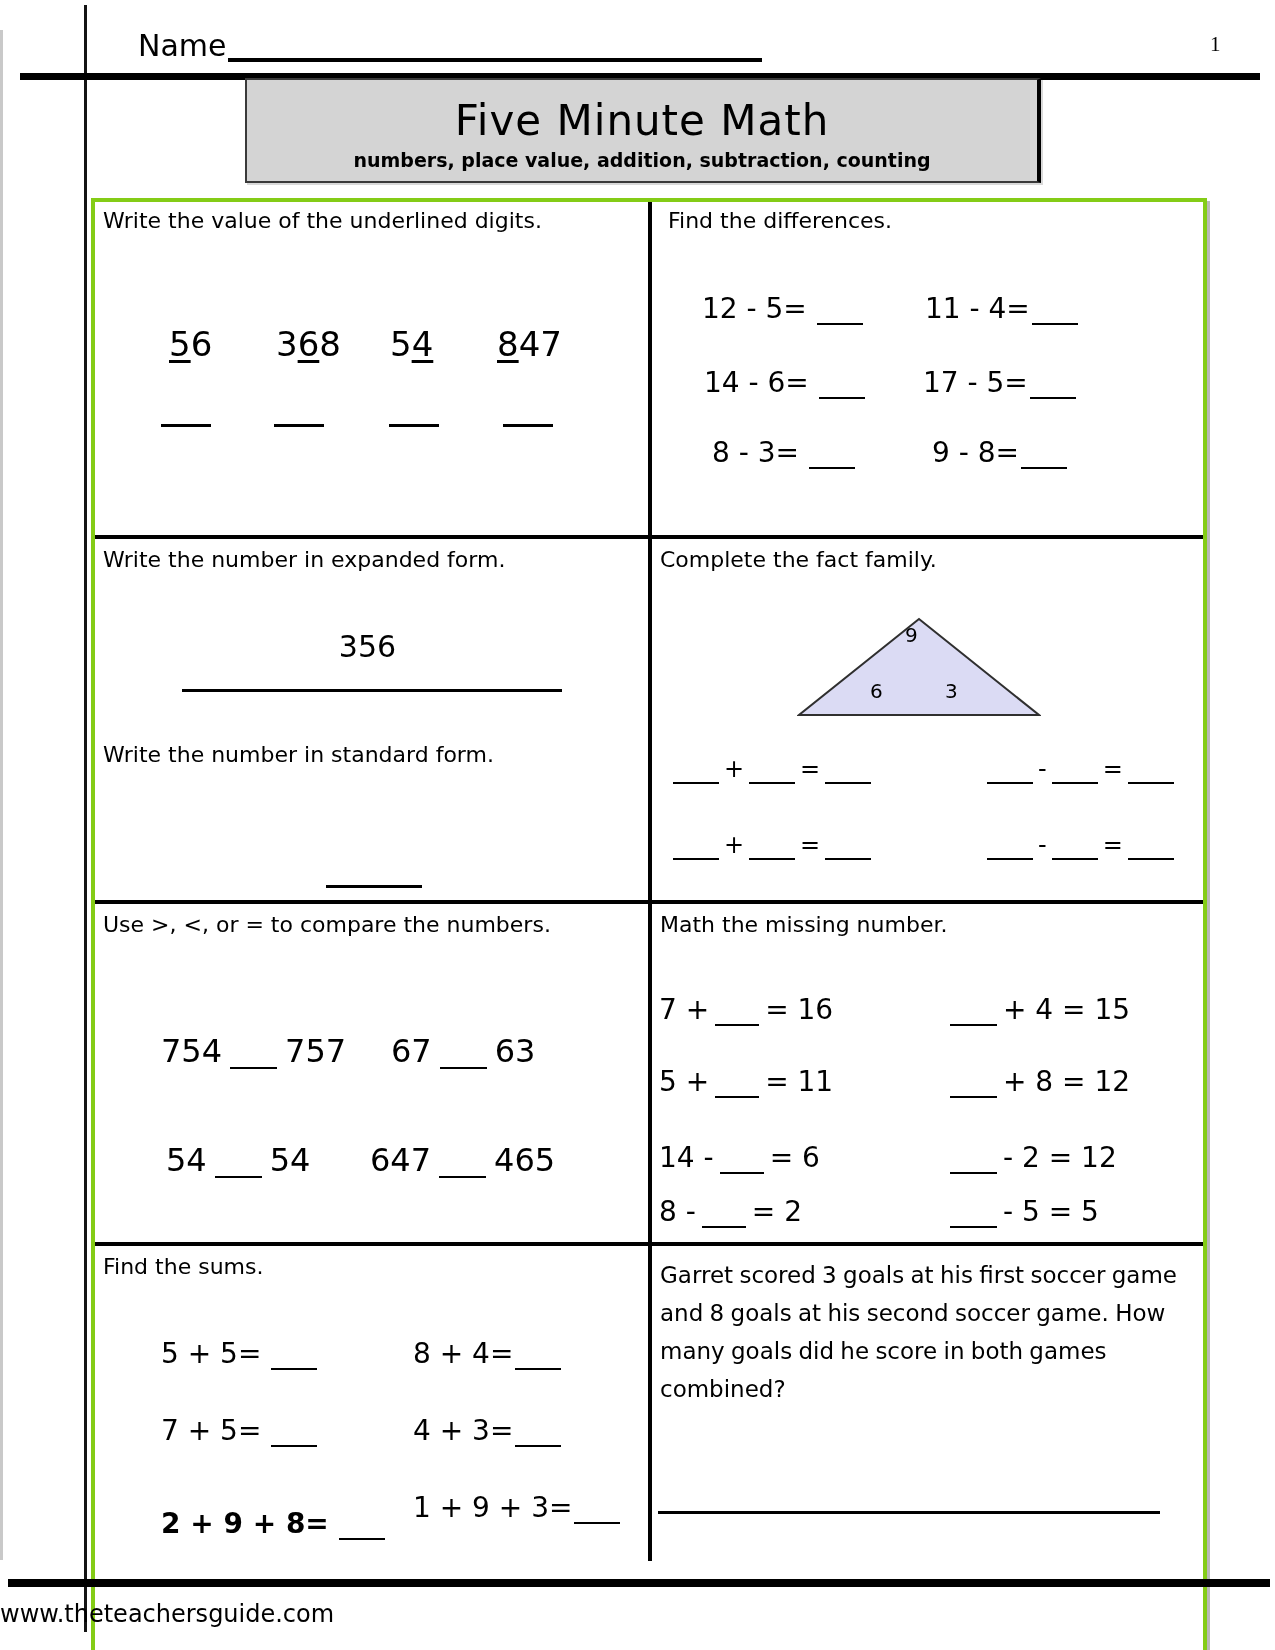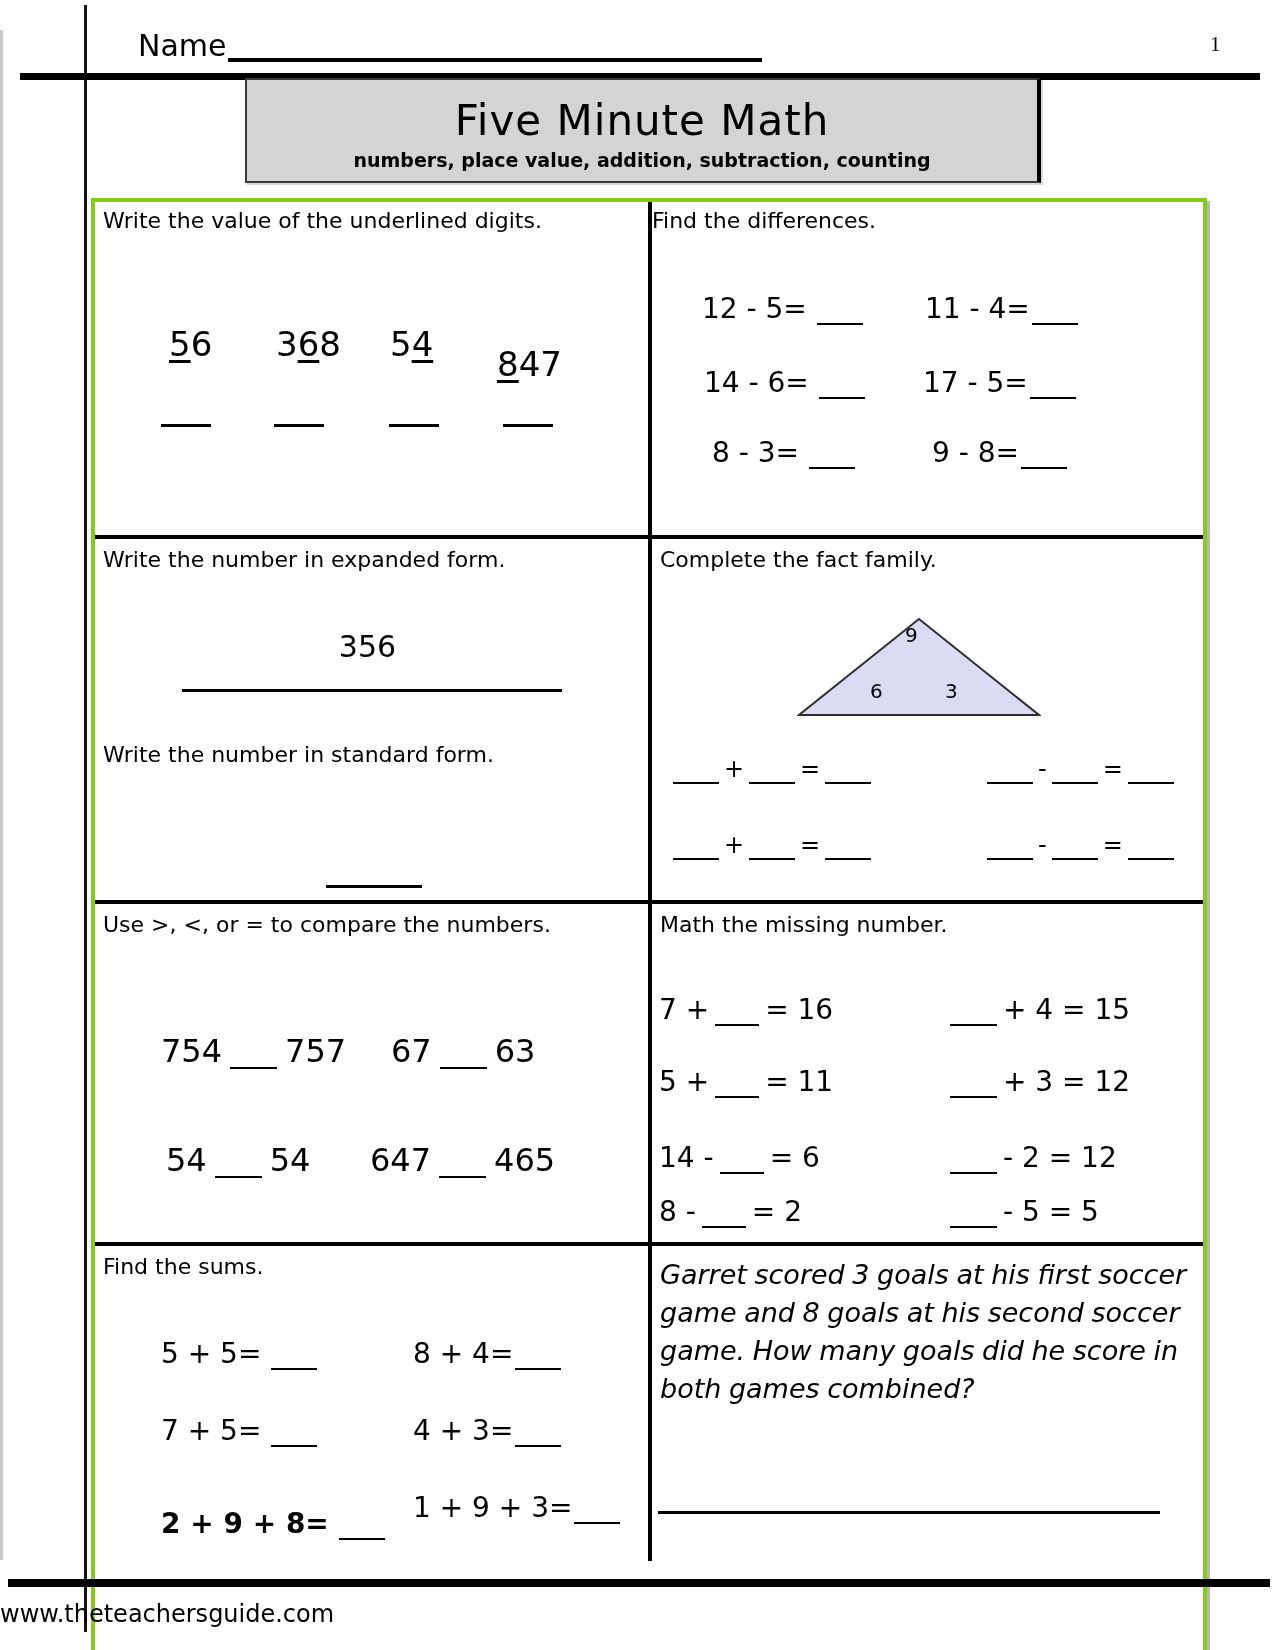--- a/index.html
+++ b/index.html
@@ -40,21 +40,21 @@
   .blank { display:inline-block; border-bottom:2px solid #000; height:1px; vertical-align:-7px; }
   .w44 { width:44px; margin-left:6px; margin-right:6px; }
   .w46l { width:46px; margin-left:10px; }
   .w46r { width:46px; margin-left:2px; }
   .w46f { width:46px; margin-left:5px; margin-right:5px; }
   .w47c { width:47px; margin-left:8px; margin-right:8px; }
   .w47m { width:47px; margin-right:6px; }
   .line { position:absolute; background:#000; height:3px; }
   .u { text-decoration:underline; text-decoration-thickness:3px; text-underline-offset:4px; }
   .tri-label { position:absolute; font-size:20px; }
-  #word-problem { position:absolute; left:8px; top:10px; width:543px; font-size:27px; line-height:38px; word-spacing:-1px;font-style:italic; }
+  #word-problem { position:absolute; left:8px; top:10px; width:543px; font-size:23px; line-height:38px; word-spacing:-1px; }
   #footer-rule { left:8px; top:1579px; width:1262px; height:8px; }
   #footer-text { left:0; right:0; top:1600px; font-size:24px; }
   #page-edge { left:0; top:30px; width:3px; height:1530px; background:#c9c9c9; }
   #margin-line { left:84px; top:5px; width:3px; height:1627px; background:#141414; }
   .ctr { position:absolute; left:0; right:8px; text-align:center; }
 </style>
 </head>
 <body>
 
 <div id="page">
@@ -72,29 +72,29 @@
     <div id="header-subtitle">numbers, place value, addition, subtraction, counting</div>
   </div>
 
   <div id="sheet" class="abs">
 
     <div class="cell c1 rb">
       <div class="ins" style="left:8px; top:6px;">Write the value of the underlined digits.</div>
       <div class="num34" style="left:74px; top:122px;"><span></span><span class="u">5</span><span>6</span></div>
       <div class="num34" style="left:181px; top:122px;"><span>3</span><span class="u">6</span><span>8</span></div>
       <div class="num34" style="left:295px; top:122px;"><span>5</span><span class="u">4</span><span></span></div>
-      <div class="num34" style="left:402px; top:122px;margin-top:20px;"><span></span><span class="u">8</span><span>47</span></div>
+      <div class="num34" style="left:402px; top:122px;"><span></span><span class="u">8</span><span>47</span></div>
       <div class="line" style="left:66px; top:222px; width:50px;"></div>
       <div class="line" style="left:179px; top:222px; width:50px;"></div>
       <div class="line" style="left:294px; top:222px; width:50px;"></div>
       <div class="line" style="left:408px; top:222px; width:50px;"></div>
     </div>
 
     <div class="cell rb">
-      <div class="ins" style="left:0; top:6px;">Find the differences.</div>
+      <div class="ins" style="left:16px; top:6px;">Find the differences.</div>
       <div class="eq" style="left:50px; top:90px;"><span>12 - 5=</span><span class="blank w46l"></span></div>
       <div class="eq" style="left:273px; top:90px;"><span>11 - 4=</span><span class="blank w46r"></span></div>
       <div class="eq" style="left:52px; top:164px;"><span>14 - 6=</span><span class="blank w46l"></span></div>
       <div class="eq" style="left:271px; top:164px;"><span>17 - 5=</span><span class="blank w46r"></span></div>
       <div class="eq" style="left:60px; top:234px;"><span>8 - 3=</span><span class="blank w46l"></span></div>
       <div class="eq" style="left:280px; top:234px;"><span>9 - 8=</span><span class="blank w46r"></span></div>
     </div>
 
     <div class="cell c1 rb">
       <div class="ins" style="left:8px; top:8px;">Write the number in expanded form.</div>
@@ -125,21 +125,21 @@
       <div class="num32" style="left:296px; top:128px;"><span>67</span><span class="blank w47c"></span><span>63</span></div>
       <div class="num32" style="left:71px; top:237px;"><span>54</span><span class="blank w47c"></span><span>54</span></div>
       <div class="num32" style="left:275px; top:237px;"><span>647</span><span class="blank w47c"></span><span>465</span></div>
     </div>
 
     <div class="cell rb">
       <div class="ins" style="left:8px; top:8px;">Math the missing number.</div>
       <div class="eq" style="left:7px; top:89px;"><span>7 +</span><span class="blank w44"></span><span>= 16</span></div>
       <div class="eq" style="left:298px; top:89px;"><span class="blank w47m"></span><span>+ 4 = 15</span></div>
       <div class="eq" style="left:7px; top:161px;"><span>5 +</span><span class="blank w44"></span><span>= 11</span></div>
-      <div class="eq" style="left:298px; top:161px;"><span class="blank w47m"></span><span>+ 3 = 12</span></div>
+      <div class="eq" style="left:298px; top:161px;"><span class="blank w47m"></span><span>+ 8 = 12</span></div>
       <div class="eq" style="left:7px; top:237px;"><span>14 -</span><span class="blank w44"></span><span>= 6</span></div>
       <div class="eq" style="left:298px; top:237px;"><span class="blank w47m"></span><span>- 2 = 12</span></div>
       <div class="eq" style="left:7px; top:291px;"><span>8 -</span><span class="blank w44"></span><span>= 2</span></div>
       <div class="eq" style="left:298px; top:291px;"><span class="blank w47m"></span><span>- 5 = 5</span></div>
     </div>
 
     <div class="cell c1">
       <div class="ins" style="left:8px; top:8px;">Find the sums.</div>
       <div class="eq" style="left:66px; top:91px;"><span>5 + 5=</span><span class="blank w46l"></span></div>
       <div class="eq" style="left:318px; top:91px;"><span>8 + 4=</span><span class="blank w46r"></span></div>

